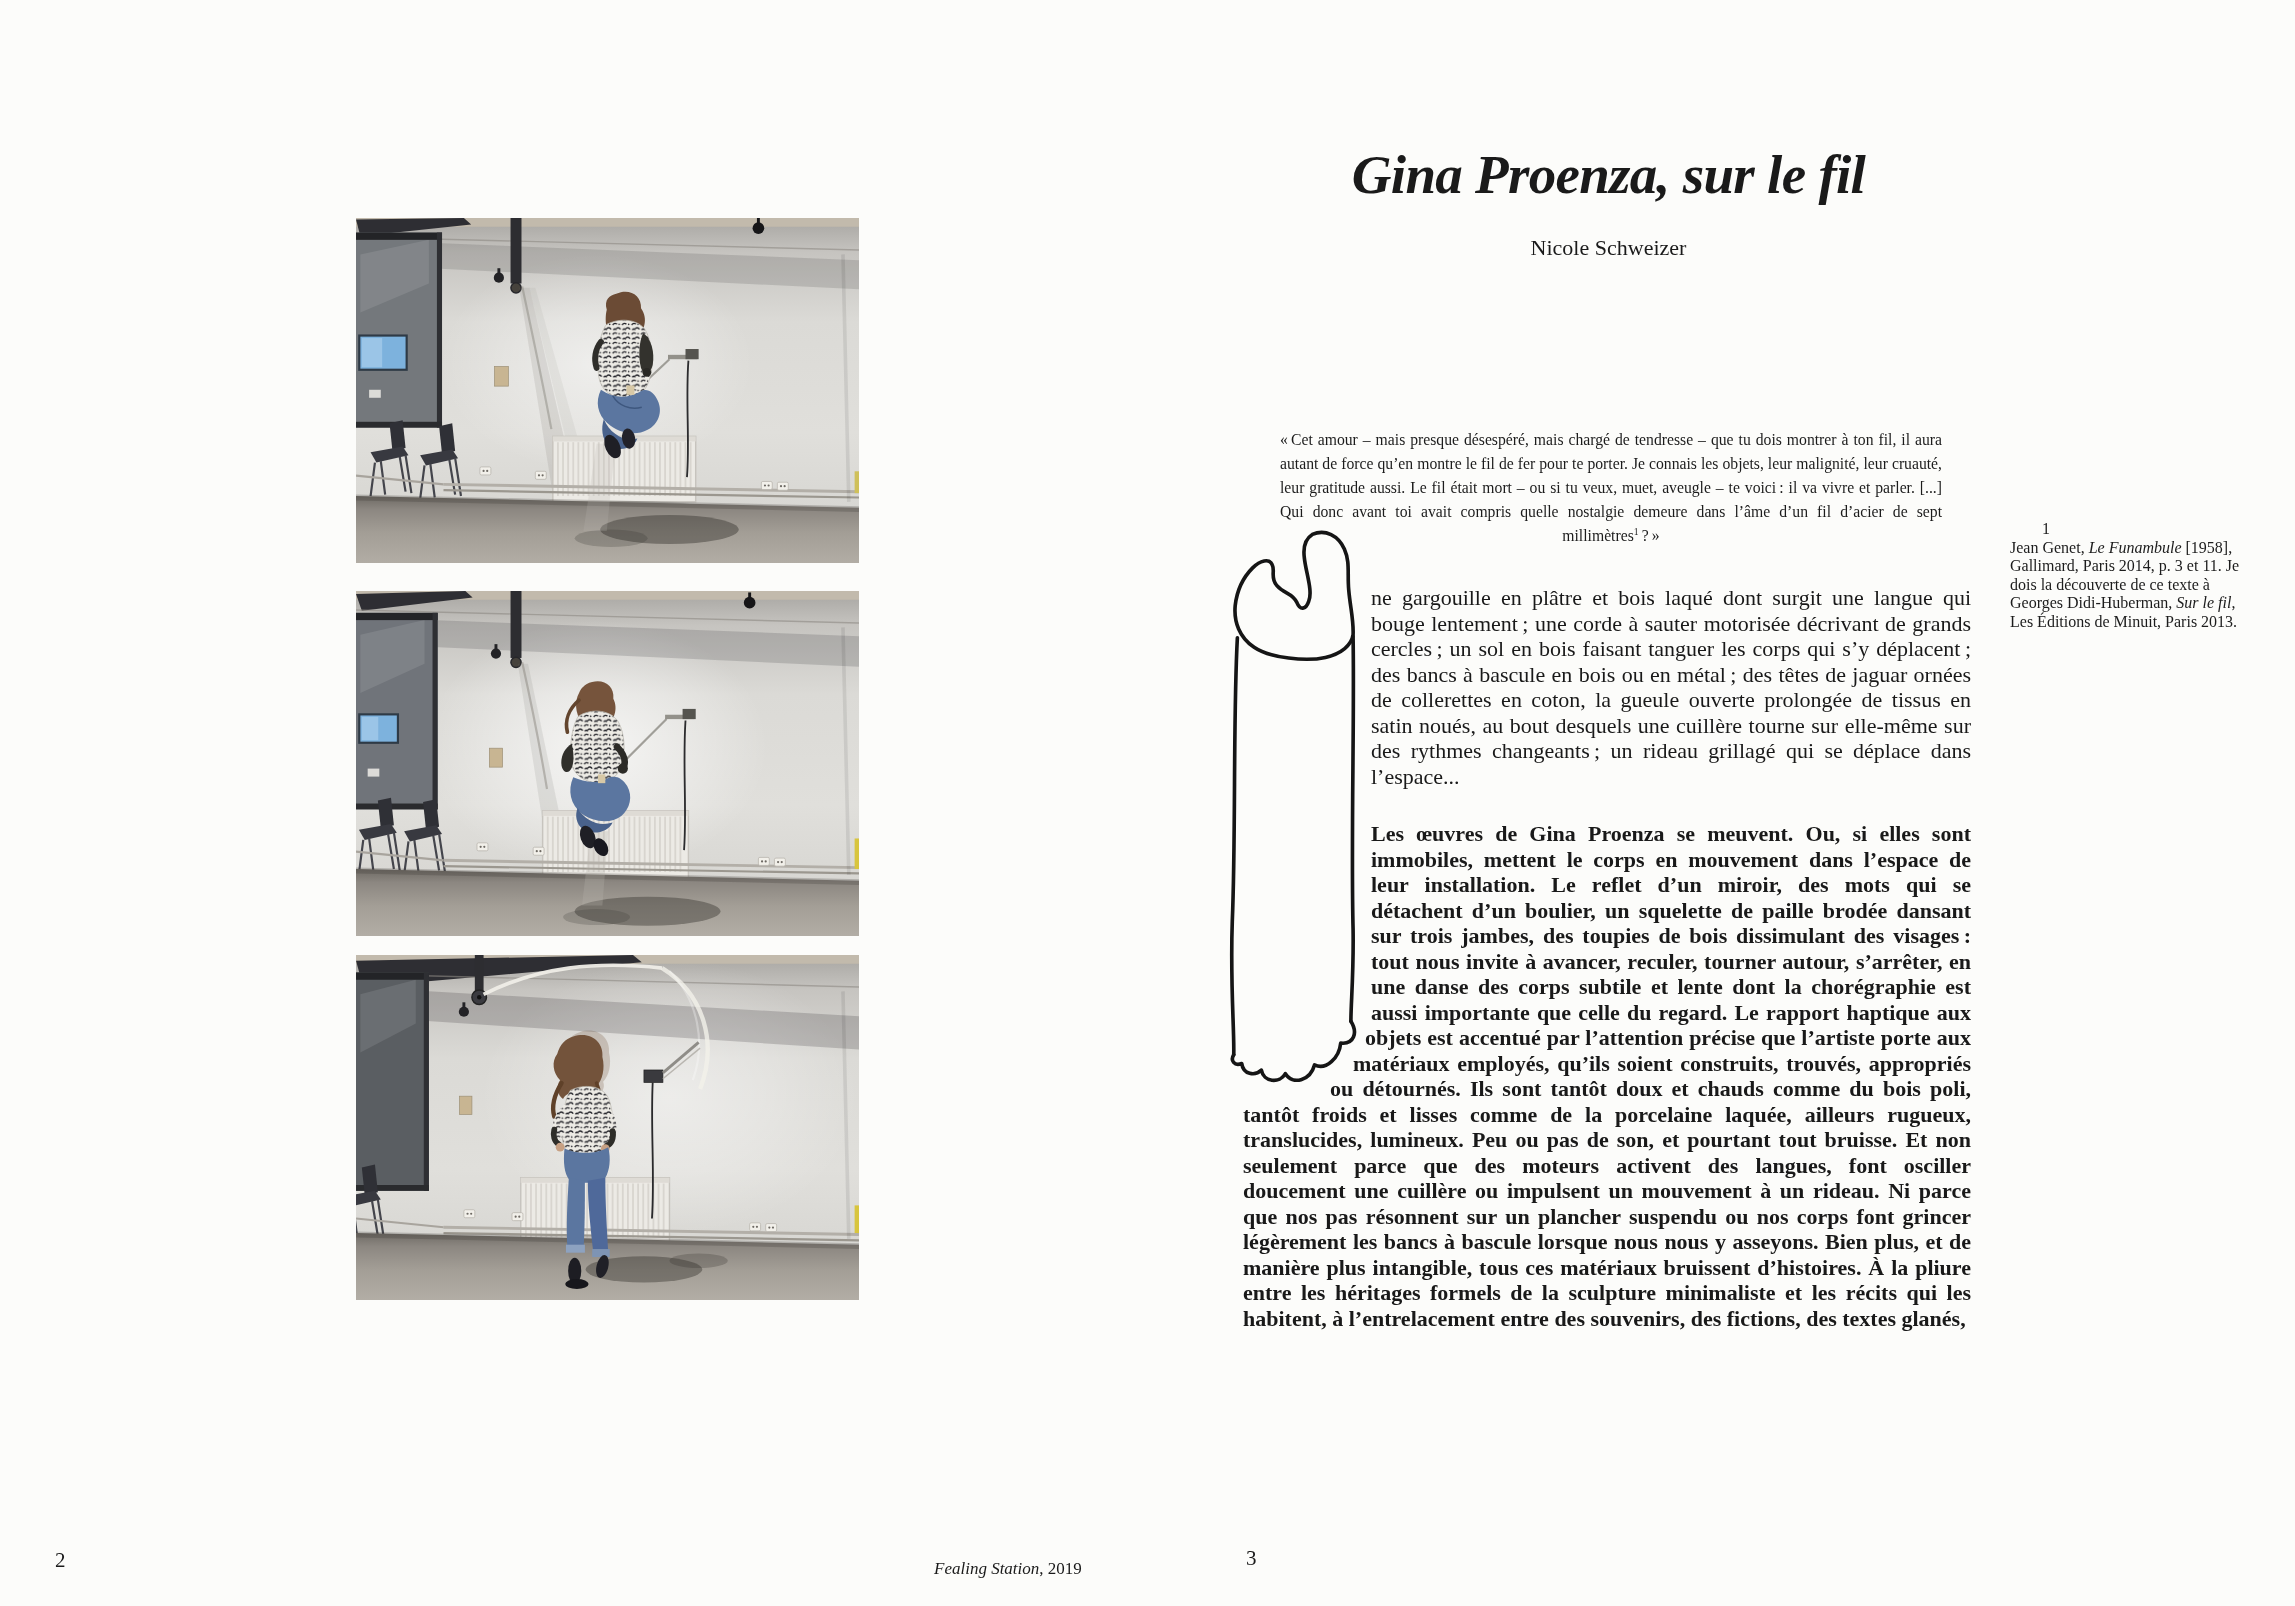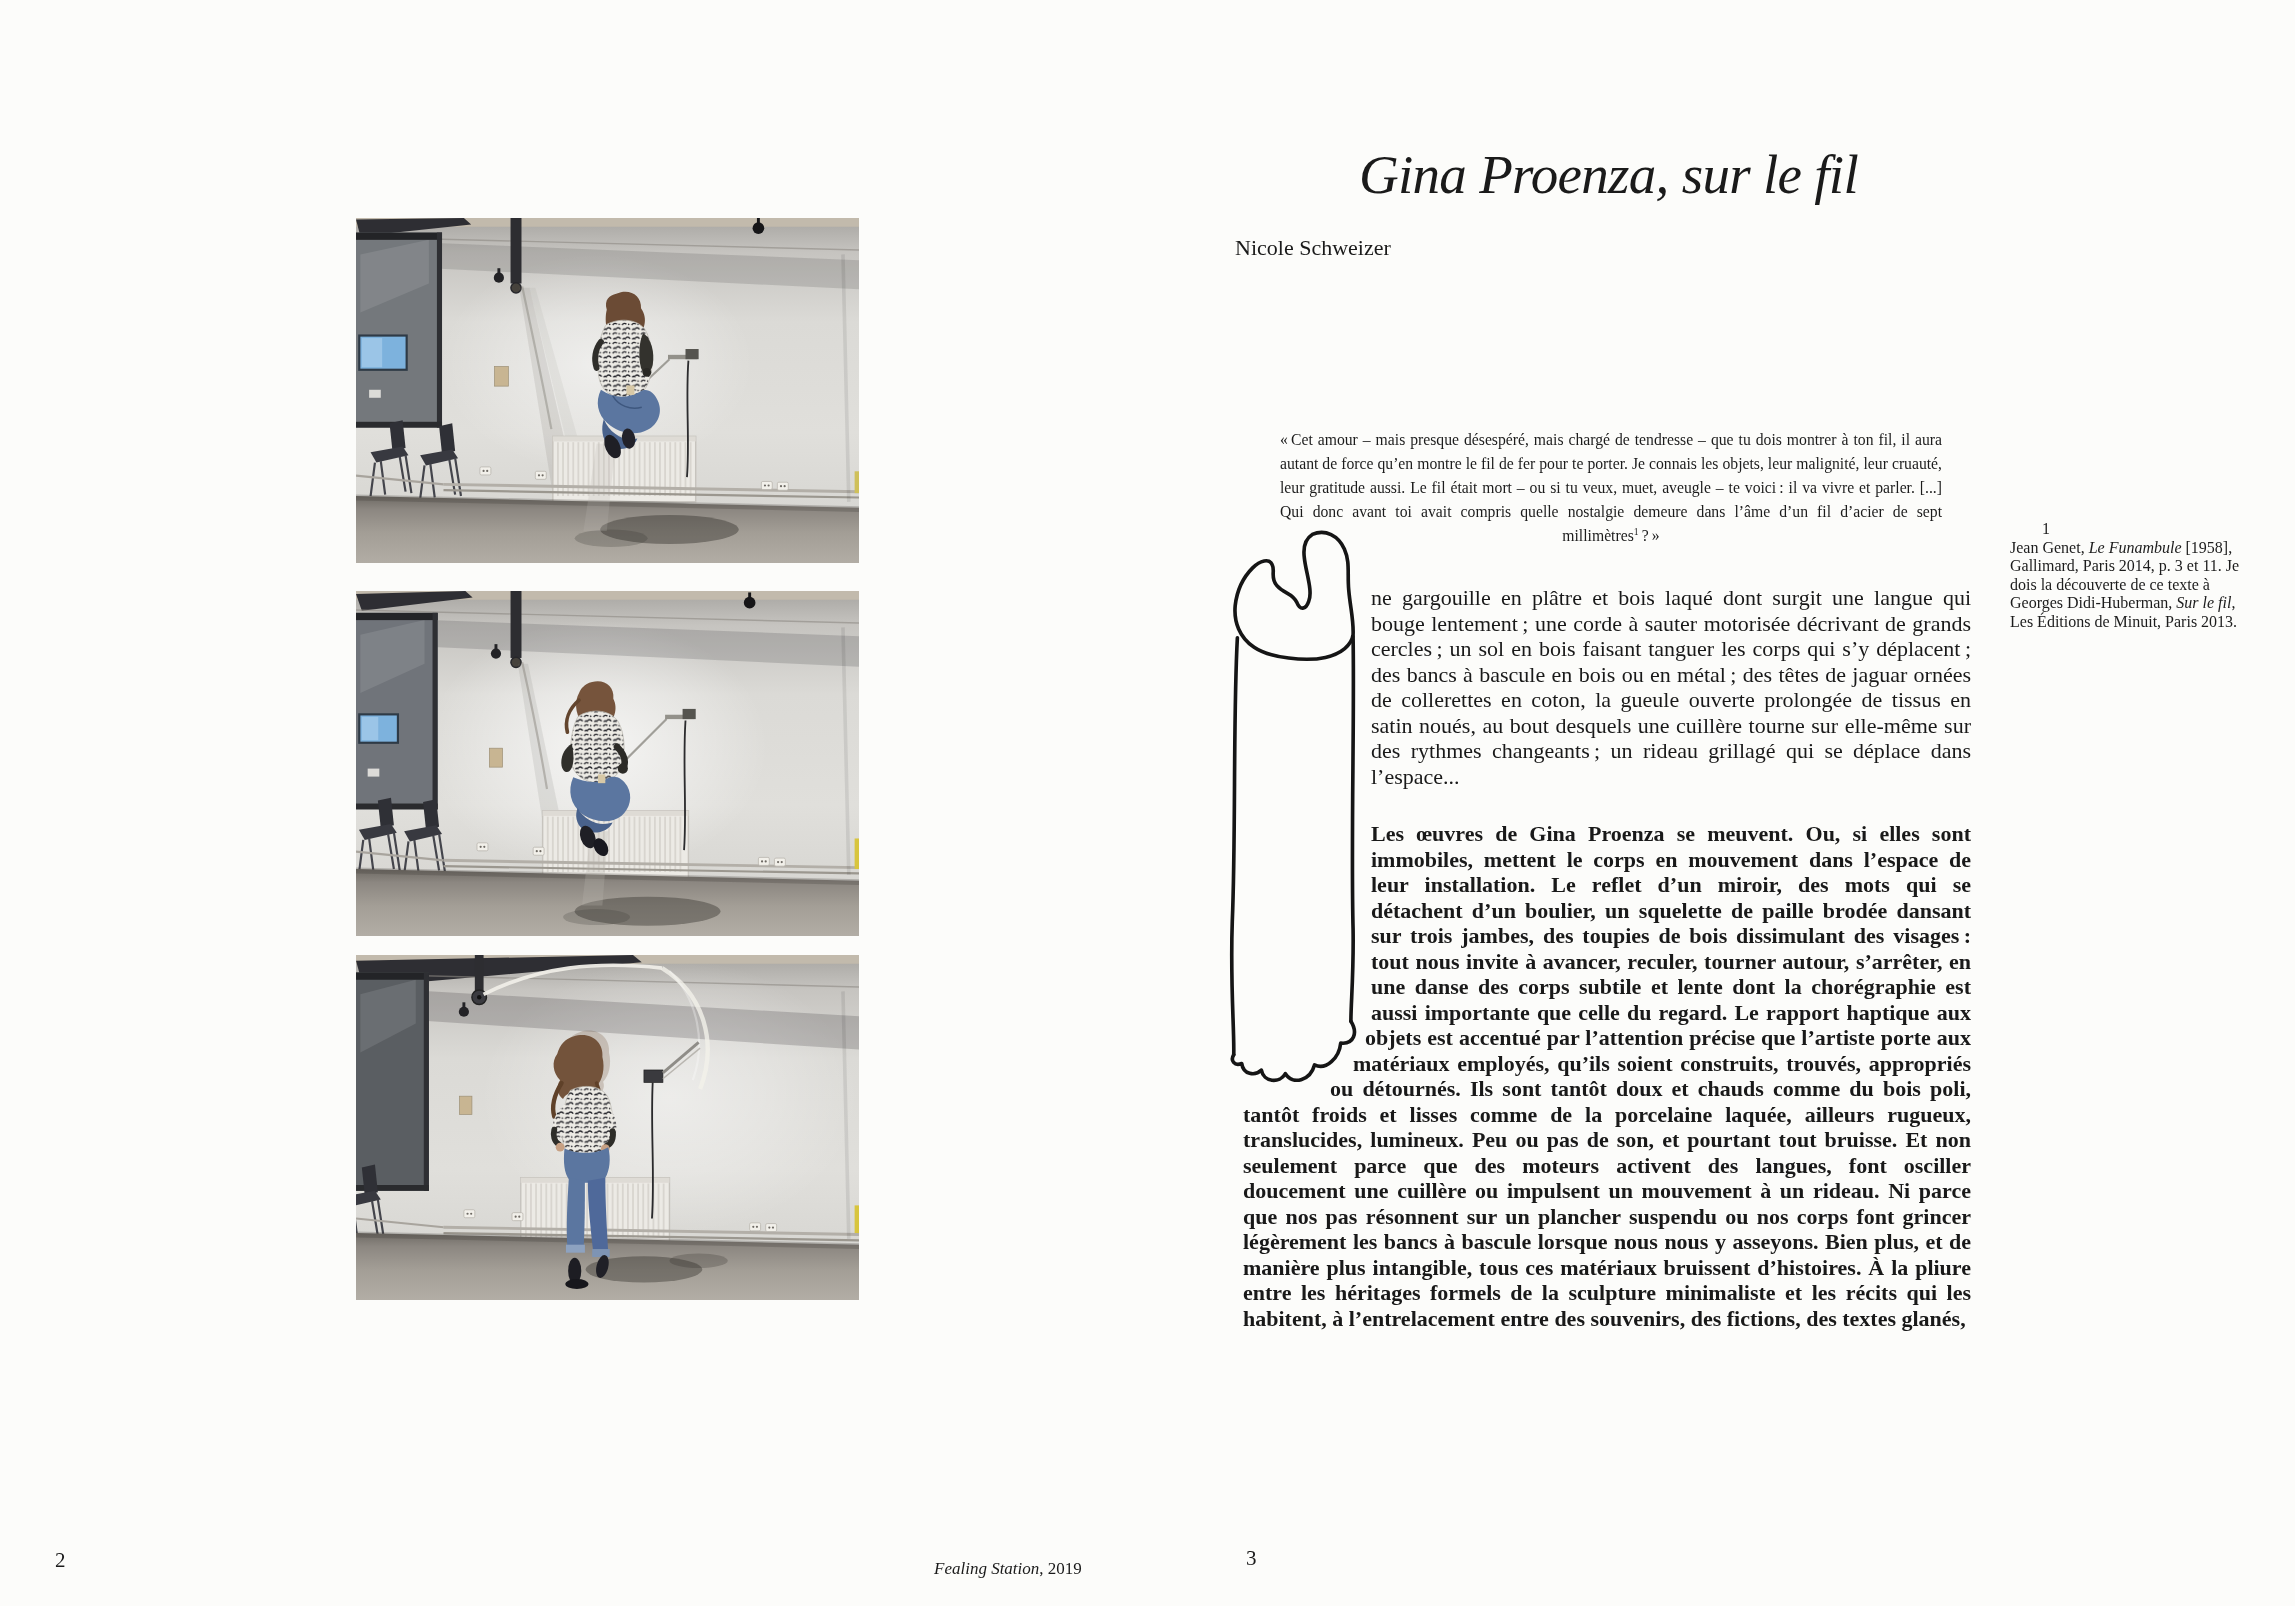--- a/index.html
+++ b/index.html
@@ -15,21 +15,21 @@
   .photo svg{display:block;width:100%;height:100%;}
   #photo1{top:206px} #photo2{top:579px} #photo3{top:943px}
 
   .title{
     position:absolute;left:1235px;top:143px;width:747px;
     font-size:55px;font-style:italic;text-align:center;letter-spacing:-0.7px;
     white-space:nowrap;
   }
   .author{
     position:absolute;left:1235px;top:235px;width:747px;
-    font-size:22px;
+    font-size:22px;text-align:center;
   }
   .quote{
     position:absolute;left:1280px;top:428px;width:662px;
     font-size:15.7px;line-height:24px;text-align:justify;text-align-last:center;
     color:#1c1c1c;
   }
   .quote sup{font-size:0.62em;line-height:0;}
   .initial-drawing{position:absolute;left:1225px;top:528px;width:147px;height:563px;}
   .bodytext{
     position:absolute;left:1235px;top:577px;width:744px;
@@ -498,21 +498,21 @@
   <div class="folio" id="folio-left">2</div>
 </section>
 
 <div class="caption">
   <span class="ital">Fealing Station</span><span>, 2019</span>
 </div>
 <div class="folio" id="folio-right">3</div>
 
 <section class="page page-right"></section>
 
-<h1 class="title" style="font-weight:normal;margin:0;">Gina Proenza, sur le fil</h1>
+<h1 class="title" style="font-weight:bold;margin:0;">Gina Proenza, sur le fil</h1>
 <div class="author">Nicole Schweizer</div>
 
 <div class="quote"><span>« Cet amour – mais presque désespéré, mais chargé de tendresse – que tu dois montrer à ton fil, il aura autant de force qu’en montre le fil de fer pour te porter. Je connais les objets, leur maligni­té, leur cruauté, leur gratitude aussi. Le fil était mort – ou si tu veux, muet, aveugle – te voici : il va vivre et parler. [...] Qui donc avant toi avait compris quelle nostalgie demeure dans l’âme d’un fil d’acier de sept millimètres</span><sup>1</sup><span> ? »</span></div>
 
 <svg class="initial-drawing" viewBox="0 0 202 772" aria-hidden="true">
   <g stroke="#151515" stroke-width="5" stroke-linecap="round" stroke-linejoin="round">
     <path fill="#fcfcfa" d="M120,8 C138,0 156,10 164,28 C172,46 168,62 170,84 C172,108 177,126 176,146
       C174,160 160,172 138,177 C112,183 62,178 40,163 C20,150 12,128 14,106 C16,88 24,68 38,54
       C48,44 61,40 65,50 C69,58 62,68 71,78 C81,90 93,88 99,102 C103,112 111,112 115,100
       C121,86 111,60 109,40 C107,24 112,13 120,8 Z"></path>

